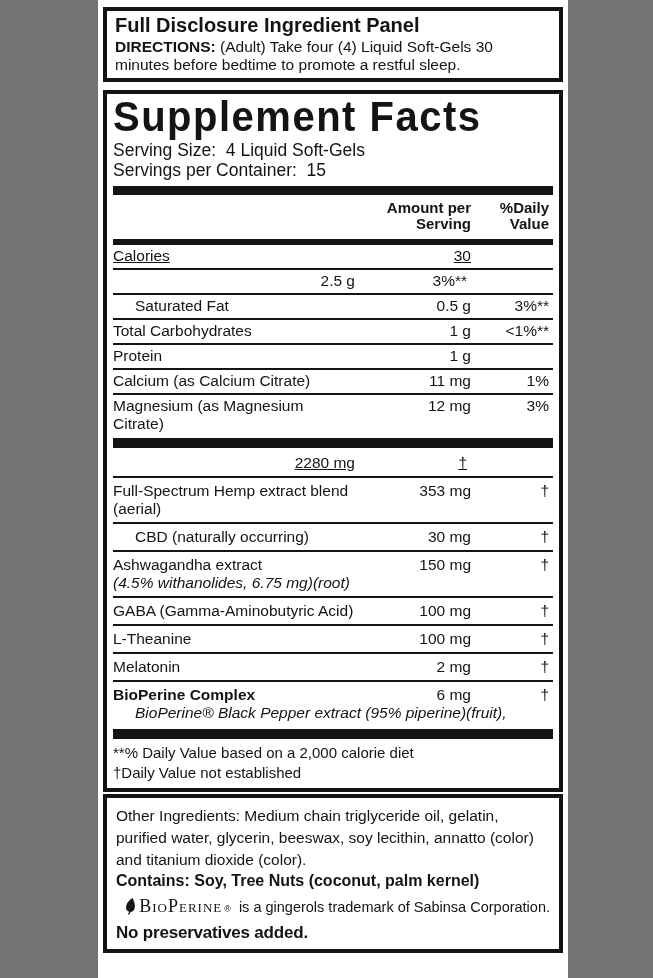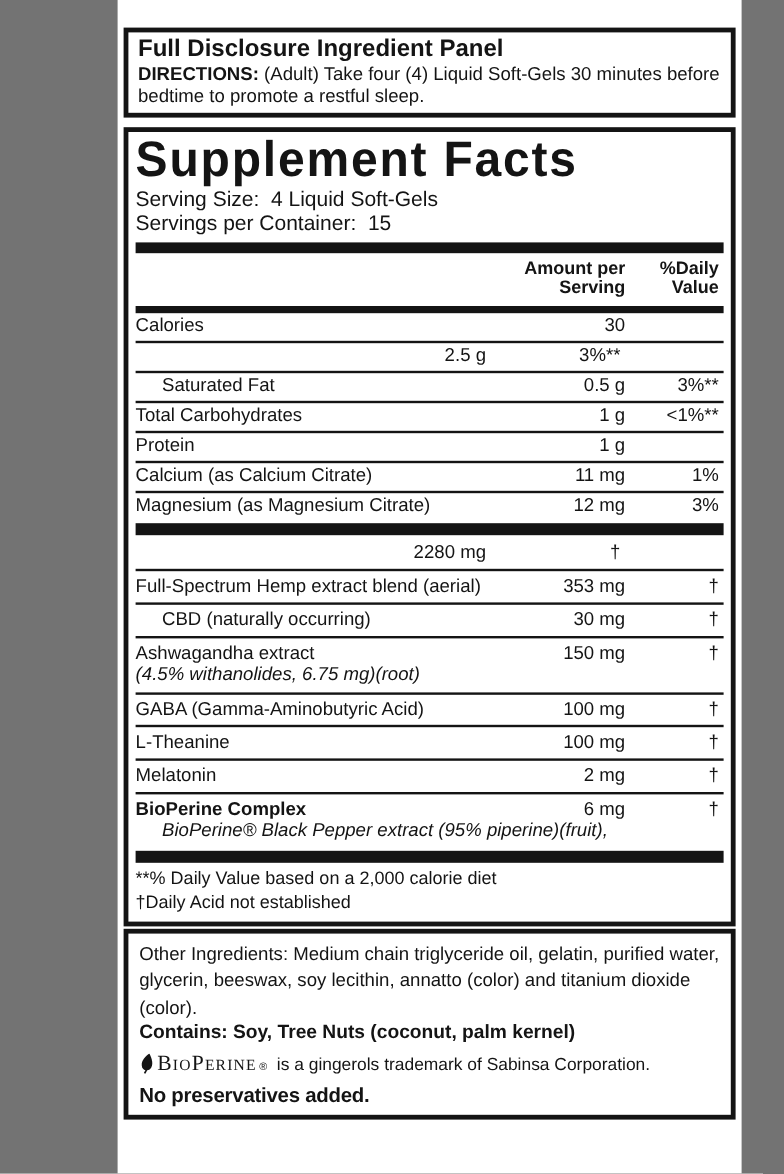--- a/index.html
+++ b/index.html
@@ -6,24 +6,24 @@
   .stage{
     position:relative;
     width:653px;height:978px;
     background:#737373;
     overflow:hidden;
     font-family:"Liberation Sans",sans-serif;
     color:#141414;
   }
   .label{
     position:absolute;left:98px;top:0;
-    width:520px;height:978px;
+    width:470px;height:978px;
     background:#ffffff;
     box-sizing:border-box;
-    padding:23px 5px 6px 5px;
+    padding:7px 5px 6px 5px;
   }
   .panelbox{
     border:4px solid #141414;
     box-sizing:border-box;
     background:#ffffff;
   }
   
   .box1{padding:2px 8px 4px 8px;margin-bottom:8px;}
   .box1-title{font-size:20px;font-weight:bold;line-height:1.2;}
   .directions{font-size:15.5px;line-height:1.16;margin-top:1px;}
@@ -43,34 +43,34 @@
   .bar10{height:10px;margin:2px 0 2px 0;}
   .rowgrid{
     display:grid;
     grid-template-columns:1fr 112px 78px;
     align-items:start;
     column-gap:4px;
   }
   .hdr .camt,.hdr .cdv{font-weight:bold;font-size:15px;line-height:1.12;text-align:right;}
   .hdr{padding:3px 0 4px 0;}
   .frow{border-top:2px solid #141414;padding:2px 0 3px 0;font-size:15.5px;line-height:1.16;}
-  .rows-block .frow:first-child{border-top:none;}
+  .rows-block .frow:first-child{border-top:none;text-decoration:underline;}
   .herb .frow{padding:4px 0 4px 0;}
   .cname{text-align:left;}
   .camt{text-align:right;}
   .cdv{text-align:right;padding-right:4px;}
   .ind{padding-left:22px;}
   .b{font-weight:bold;}
   .sline{font-size:15.5px;line-height:1.2;font-style:italic;}
   .footnotes{margin-top:4px;font-size:15px;line-height:1.32;}
   
   .box3{padding:7px 9px 6px 9px;}
   .para{font-size:15.5px;line-height:1.45;}
   .contains{font-weight:bold;font-size:16px;margin-top:0;}
-  .tmline{margin-top:6px;display:flex;align-items:baseline;font-size:14.5px;}
+  .tmline{margin-top:6px;display:flex;align-items:baseline;font-size:14.5px;justify-content:flex-end;}
   .tm-brand{
     font-family:"Liberation Serif",serif;
     font-variant:small-caps;
     font-size:18px;letter-spacing:1px;
     margin-right:2px;
   }
   .tm-reg{font-size:9px;vertical-align:super;margin-right:8px;}
   .leaf-ico{width:13px;height:17px;margin-right:2px;align-self:center;}
   .nopres{font-weight:bold;font-size:17px;margin-top:6px;letter-spacing:-0.2px;}
 </style>
@@ -221,21 +221,21 @@
               <div class="cdv">†</div>
             </div>
             <div class="sline ind">BioPerine® Black Pepper extract (95% piperine)(fruit),</div>
           </div>
         </div>
 
       <div class="bar bar10"></div>
 
       <div class="footnotes">
         <div>**% Daily Value based on a 2,000 calorie diet</div>
-        <div>†Daily Acid not established</div>
+        <div>†Daily Value not established</div>
       </div>
     </div>
 
     <div class="panelbox box3">
       <div class="para">Other Ingredients: Medium chain triglyceride oil, gelatin, purified water, glycerin, beeswax, soy lecithin, annatto (color) and titanium dioxide (color).</div>
       <div class="contains">Contains: Soy, Tree Nuts (coconut, palm kernel)</div>
 
       <div class="tmline">
         <svg class="leaf-ico" viewBox="0 0 13 17" xmlns="http://www.w3.org/2000/svg">
           <path d="M8.5 0 C3.5 3.5 1 7.5 2.5 11.5 C3.6 14 7 14.6 9 13 C12.4 10 10.6 4 8.5 0 Z" fill="#141414"></path>

